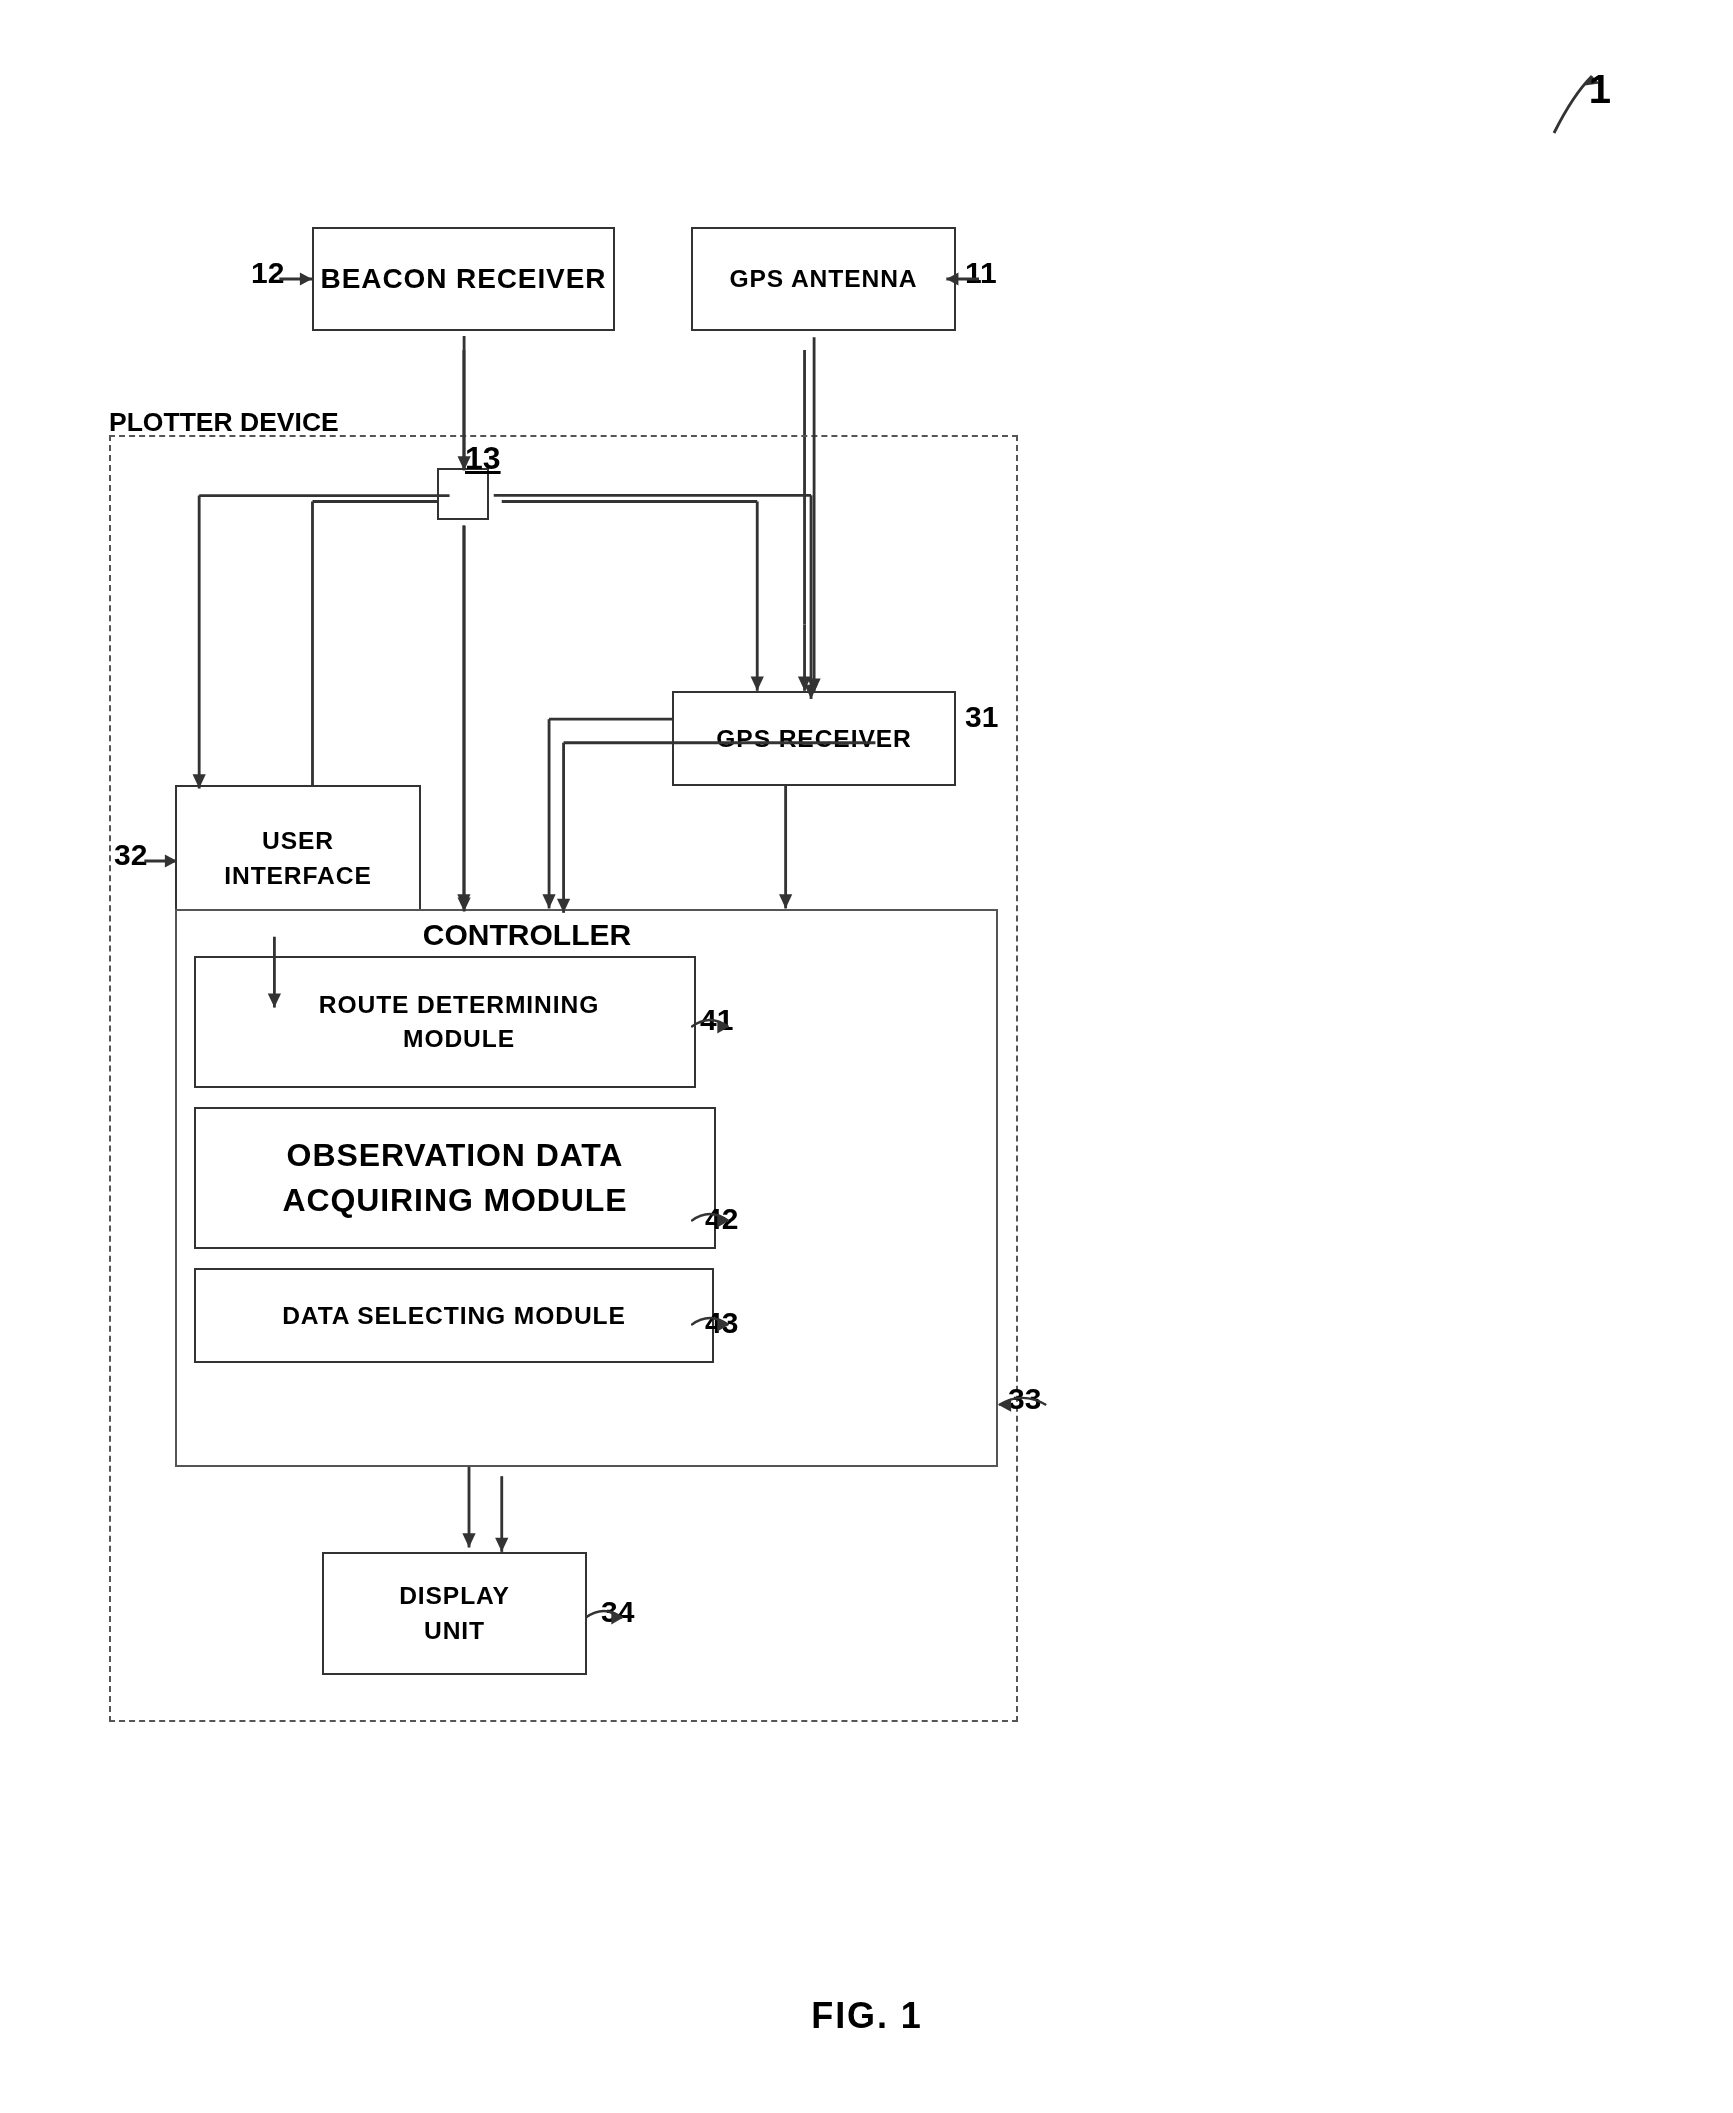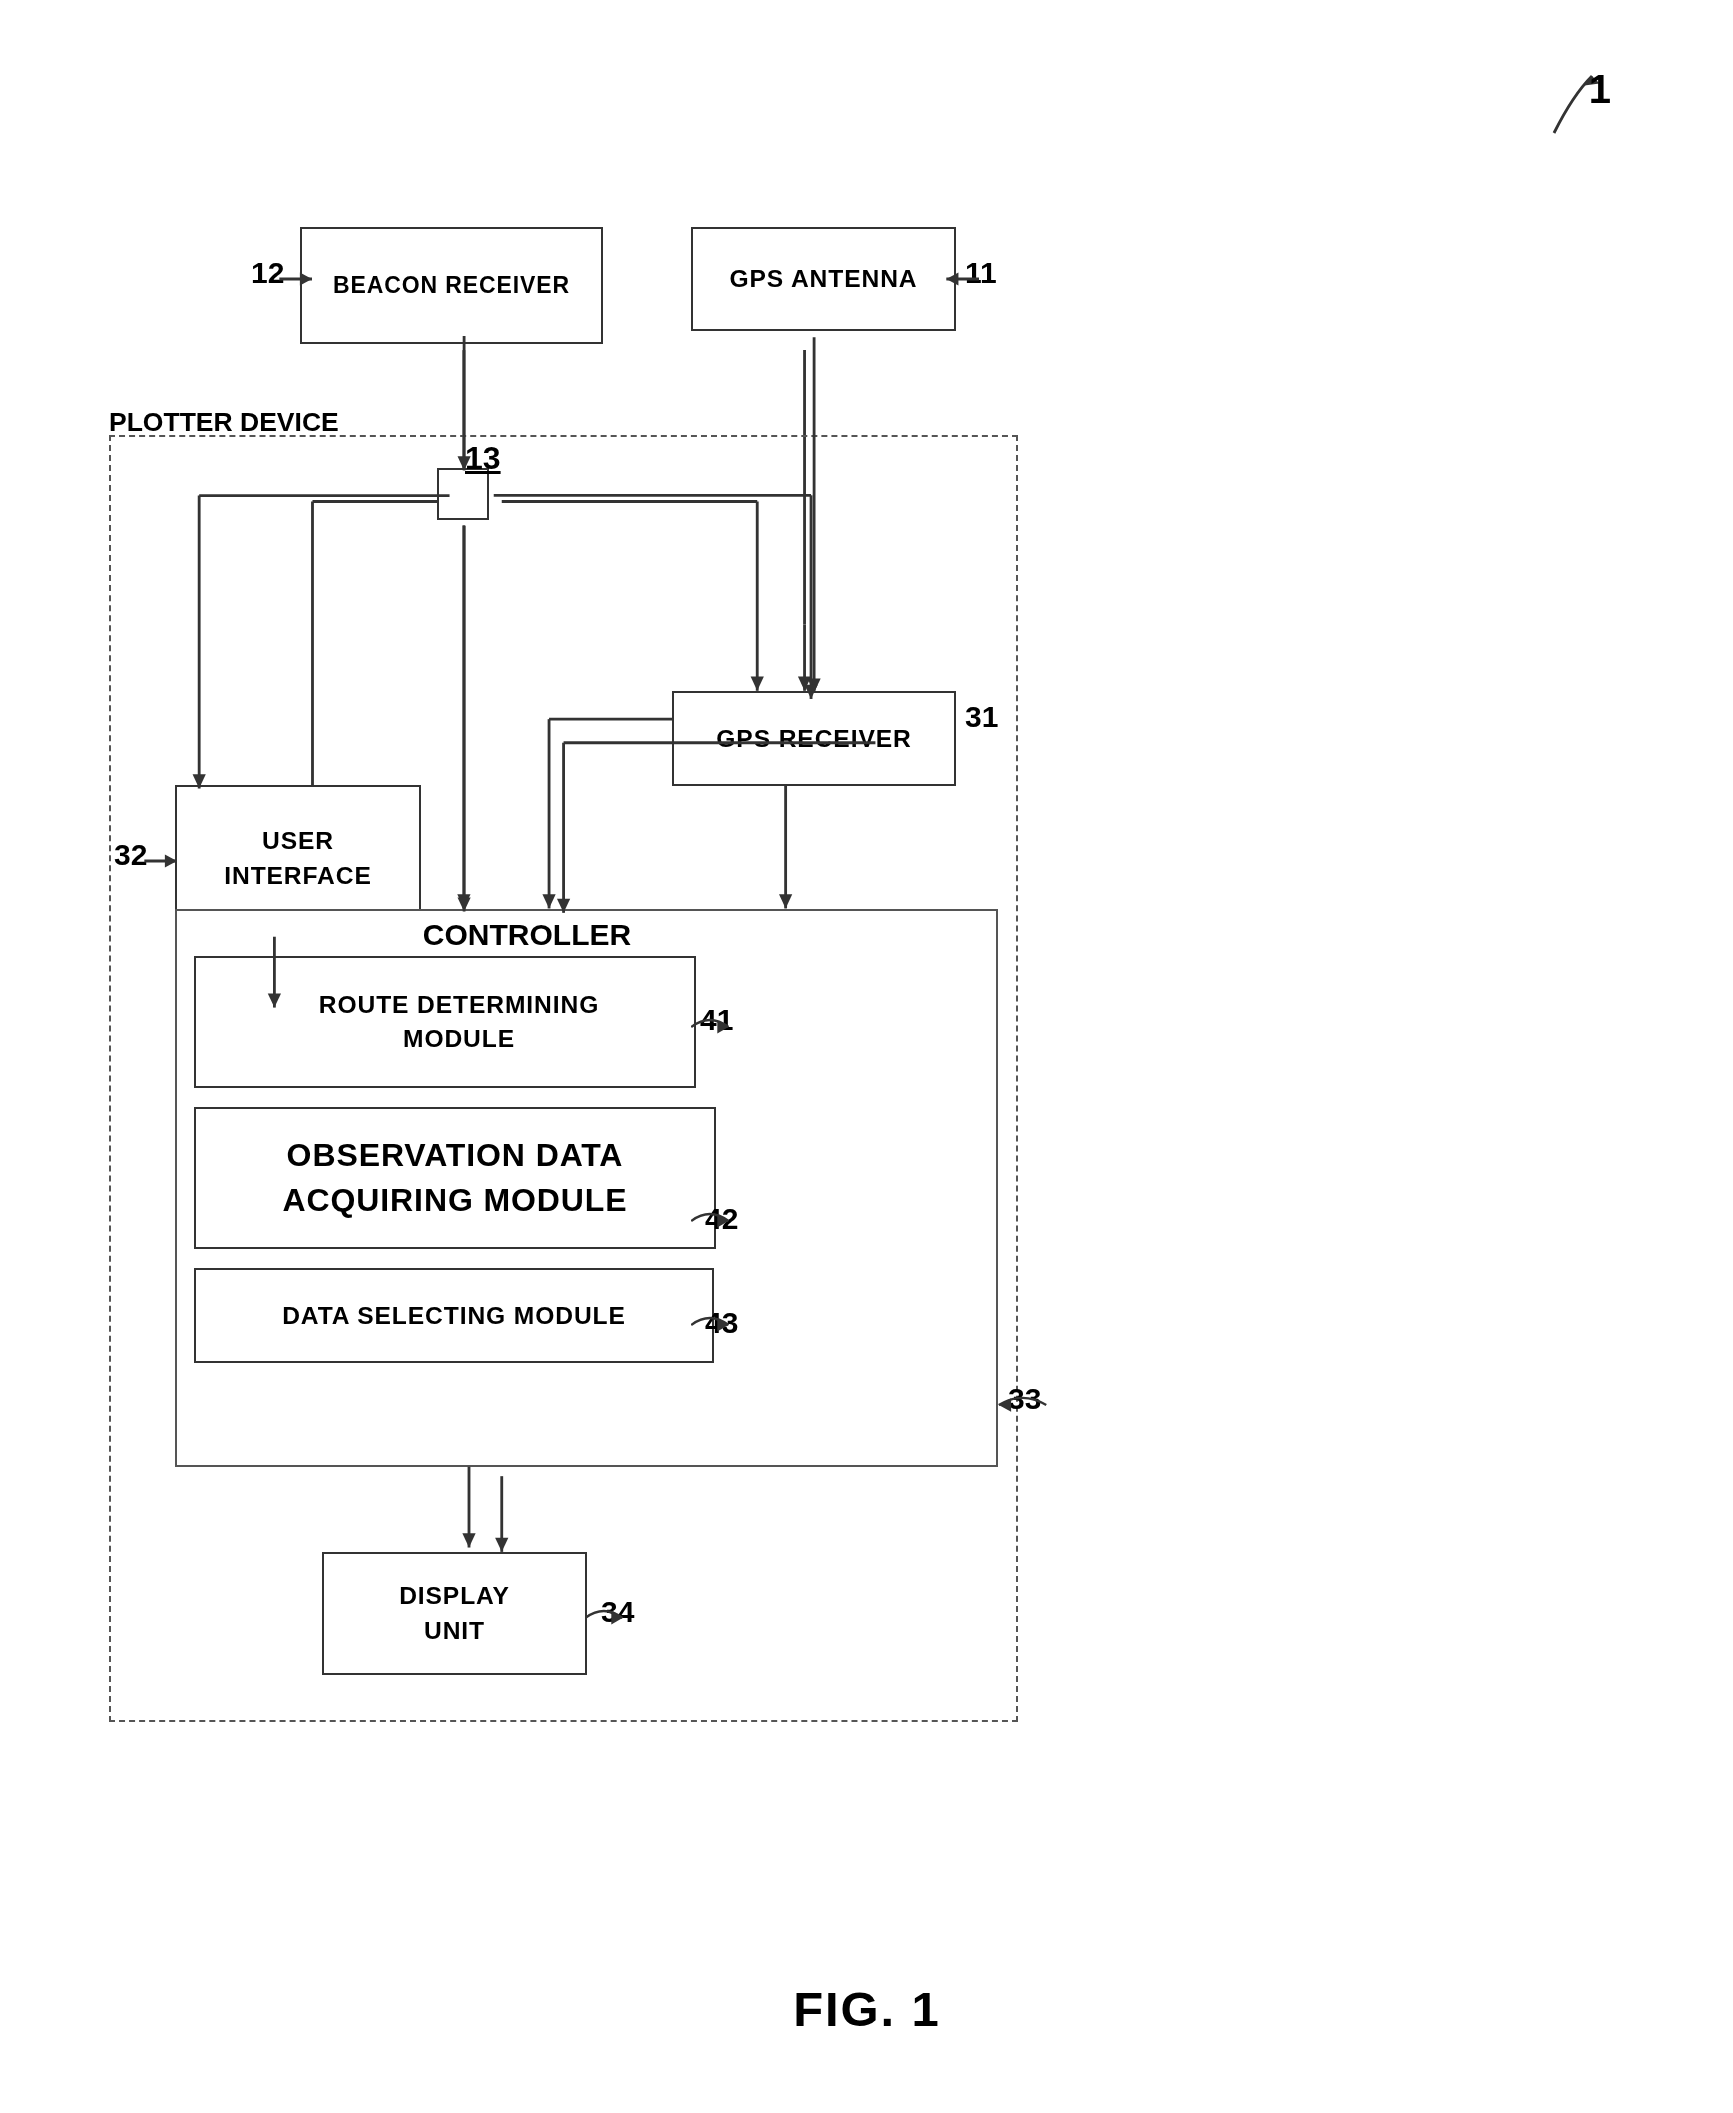--- a/index.html
+++ b/index.html
@@ -92,21 +92,21 @@
 
   <line x1="780" y1="760" x2="580" y2="760" stroke="#333" stroke-width="3"></line>
   <line x1="580" y1="760" x2="580" y2="960" stroke="#333" stroke-width="3"></line>
   <polygon points="580,960 573,945 587,945" fill="#333"></polygon>
 
   <line x1="530" y1="1560" x2="530" y2="1640" stroke="#333" stroke-width="3"></line>
   <polygon points="530,1640 523,1625 537,1625" fill="#333"></polygon>
 
 </svg>
 
-<div class="box" style="position:absolute; top:227px; left:300px; width:303px; height:117px; font-size:23px;">
+<div class="box" style="position:absolute; top:227px; left:312px; width:303px; height:104px; font-size:28px;">
   <span>BEACON RECEIVER</span>
 </div>
 <div class="ref" style="position:absolute; top:256px; left:251px;">12</div>
 
 <svg style="position:absolute;top:265px;left:279px;pointer-events:none;" width="38" height="28" viewBox="0 0 40 30">
   <line x1="0" y1="15" x2="35" y2="15" stroke="#333" stroke-width="3"></line>
   <polygon points="35,15 22,8 22,22" fill="#333"></polygon>
 </svg>
 
 <div class="box" style="position:absolute; top:227px; left:691px; width:265px; height:104px; font-size:24.6px;">
@@ -226,14 +226,14 @@
   <line x1="15" y1="5" x2="15" y2="80" stroke="#333" stroke-width="3"></line>
   <polygon points="15,80 8,65 22,65" fill="#333"></polygon>
 </svg>
 
 <svg style="position:absolute;top:738px;left:549px;pointer-events:none;" width="341" height="189" viewBox="0 0 360 200">
   <line x1="345" y1="5" x2="15" y2="5" stroke="#333" stroke-width="3"></line>
   <line x1="15" y1="5" x2="15" y2="185" stroke="#333" stroke-width="3"></line>
   <polygon points="15,185 8,170 22,170" fill="#333"></polygon>
 </svg>
 
-<div style="position:absolute; bottom:76px; left:50%; transform:translateX(-50%); font-size:49px; font-weight:bold; letter-spacing:1.9px;">FIG. 1</div>
+<div style="position:absolute; bottom:76px; left:50%; transform:translateX(-50%); font-size:36px; font-weight:bold; letter-spacing:1.9px;">FIG. 1</div>
 
 
 </body></html>

